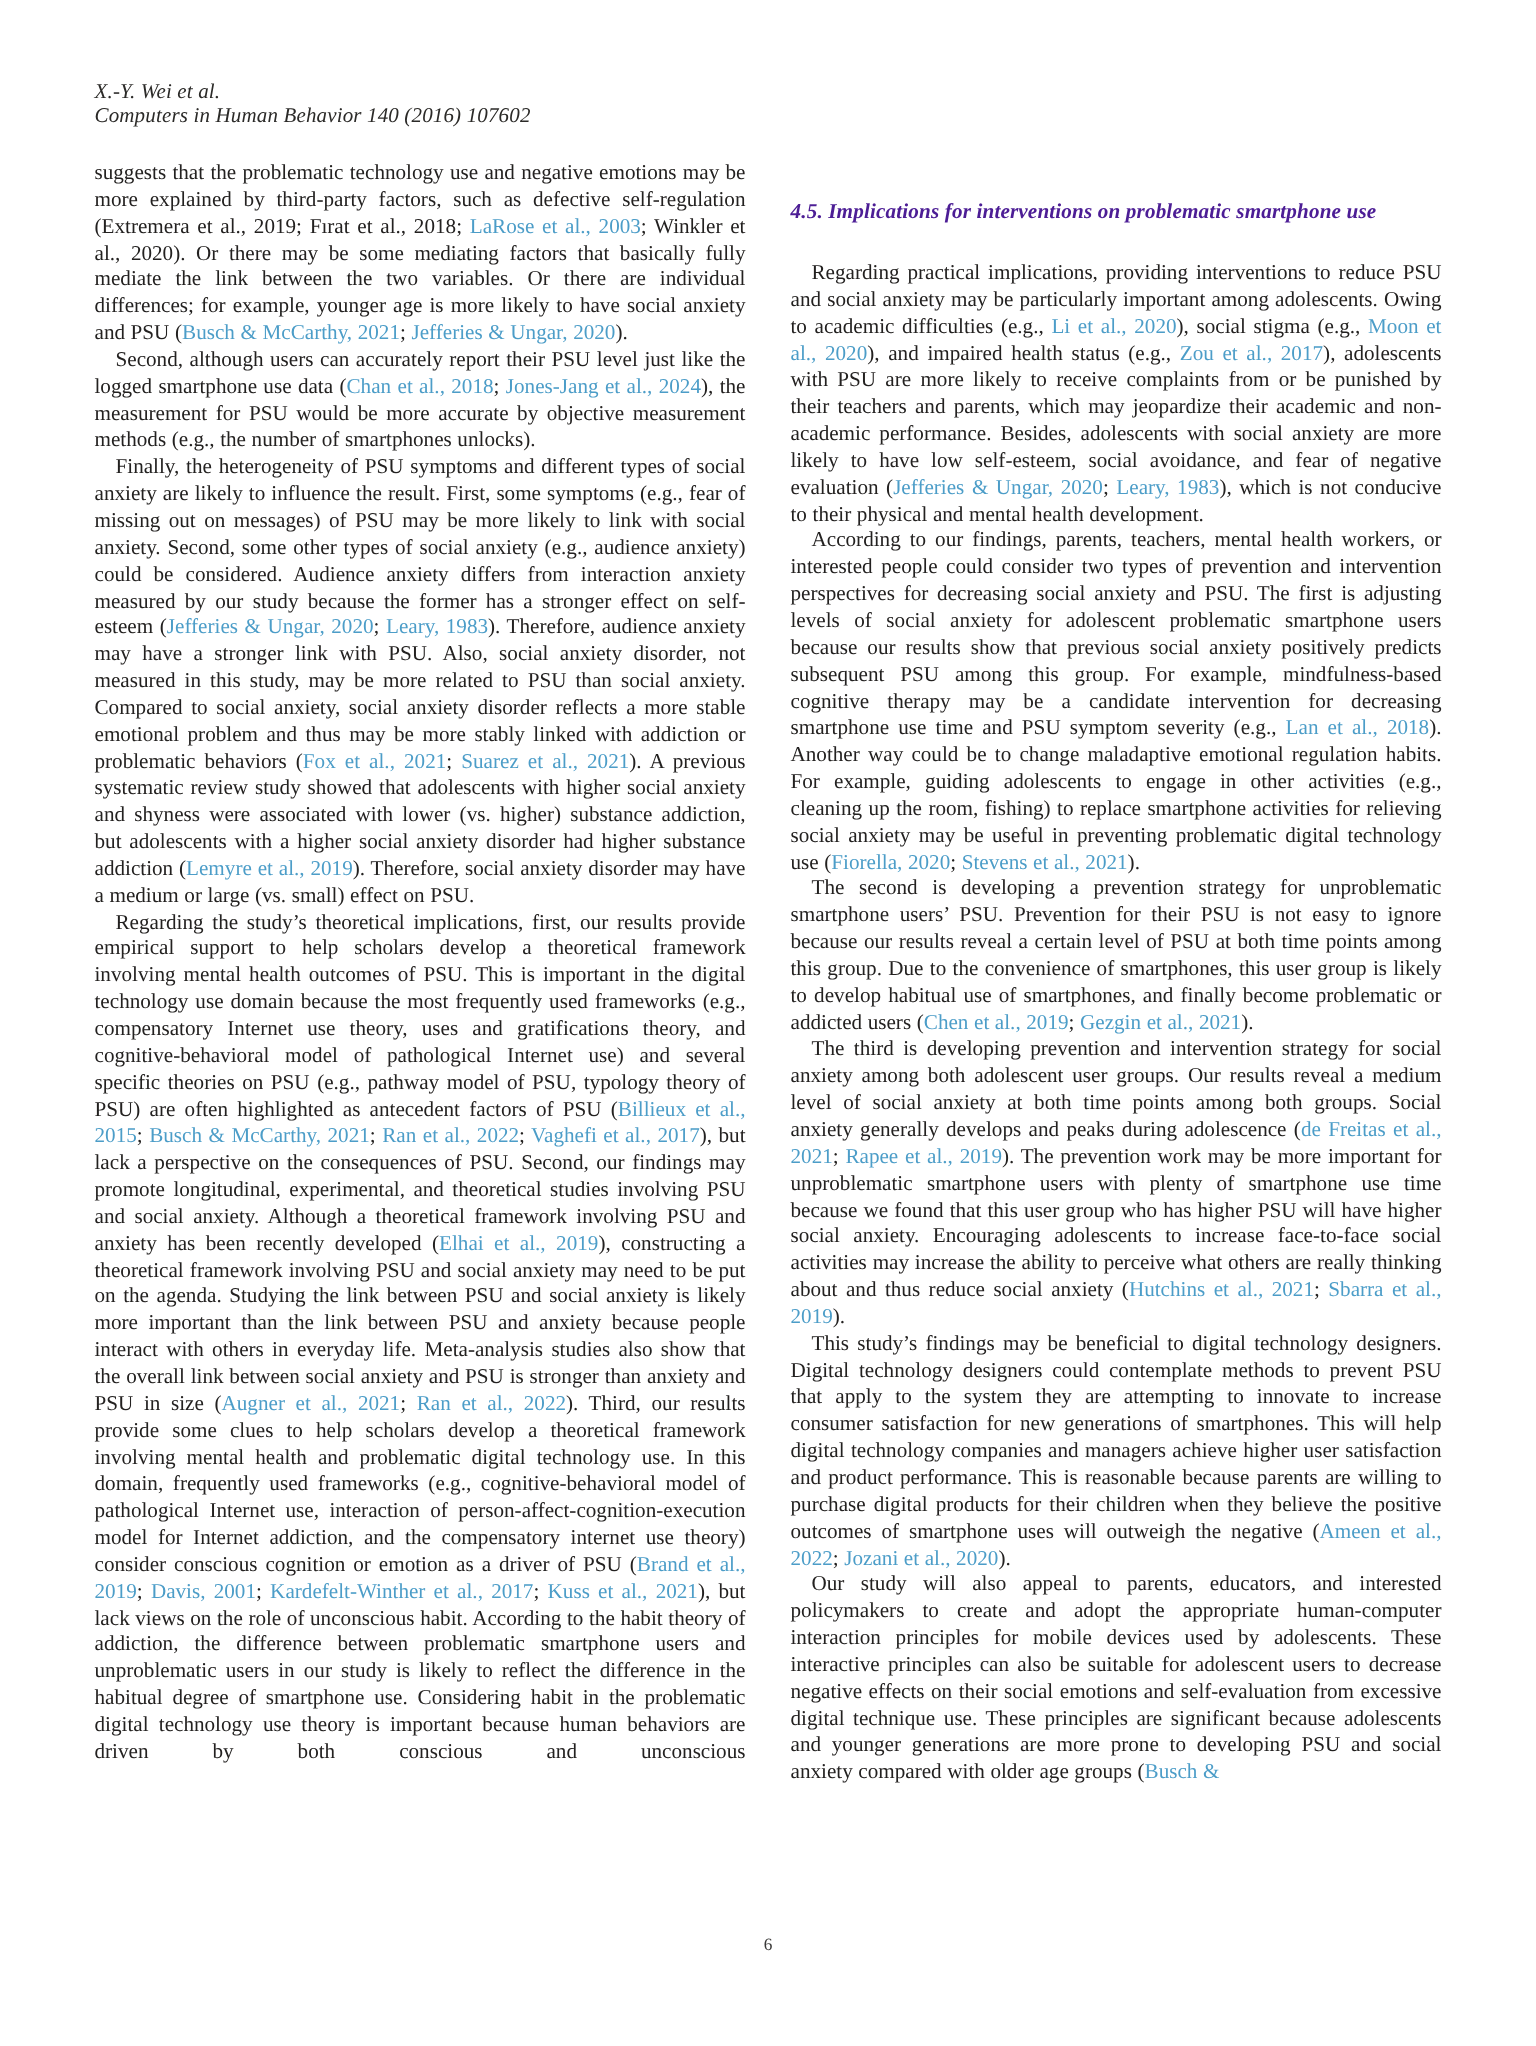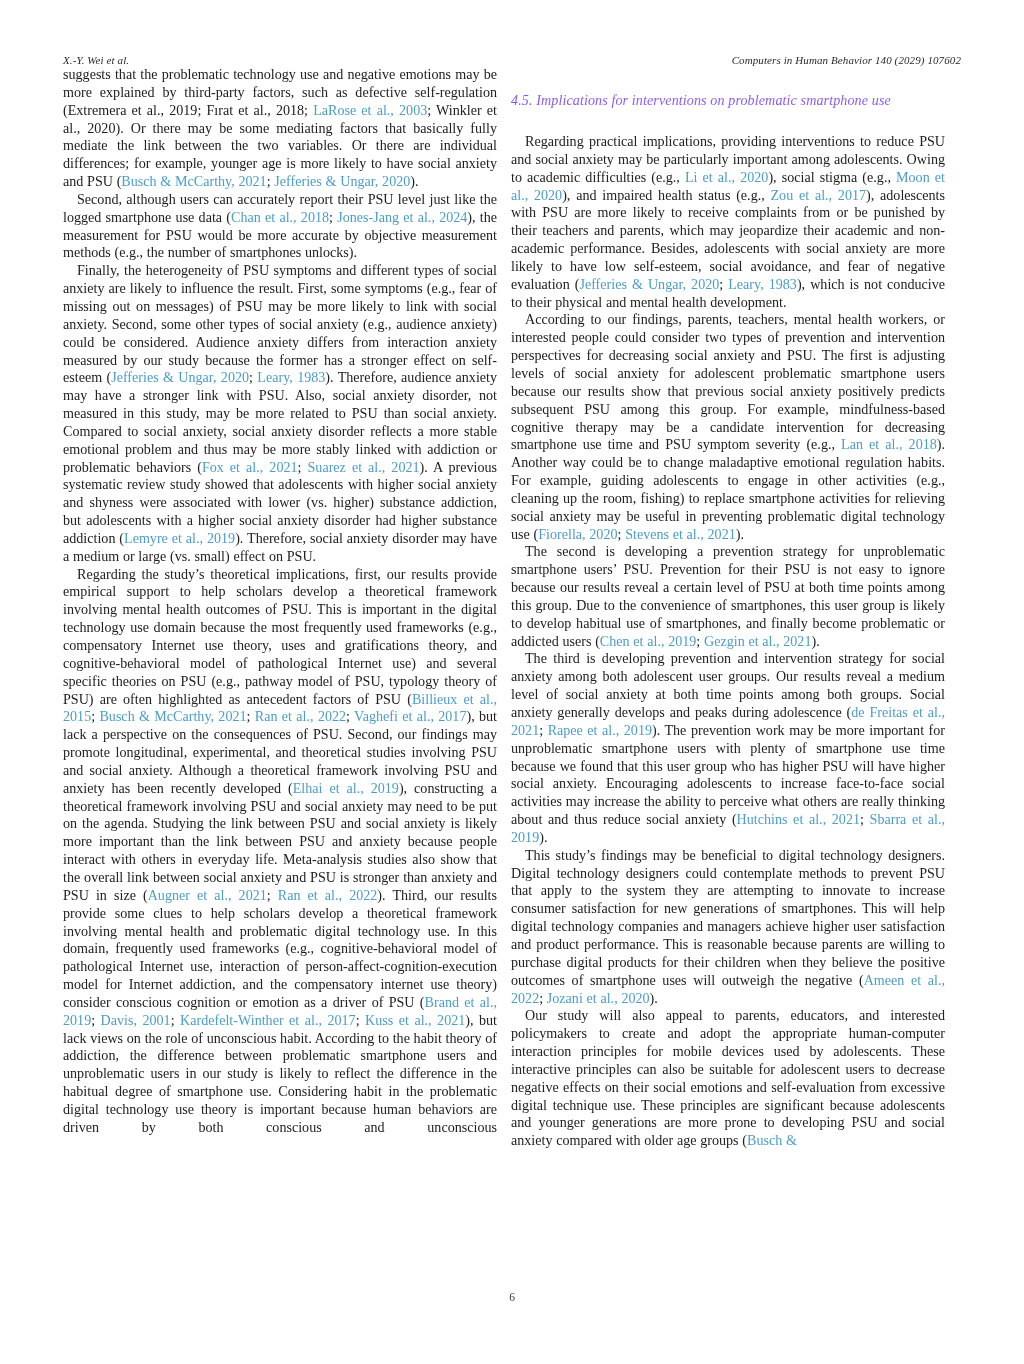--- a/index.html
+++ b/index.html
@@ -18,48 +18,50 @@
     font-family: "Liberation Serif", "DejaVu Serif", serif;
     color: #232120;
     box-sizing: border-box;
     padding: 54px 63px 0 63px;
   }
   .page-header {
     display: flex;
     justify-content: space-between;
     align-items: baseline;
     font-style: italic;
-    font-size: 11px;
+    font-size: 14px;
     color: #2b2a28;
     letter-spacing: 0.1px;
+    flex-direction: column;
   }
   .article-body {
+    margin-top: 21px;
     display: flex;
-    gap: 14px;
+    gap: 30px;
   }
   .col {
     width: 434px;
     box-sizing: border-box;
   }
   p.para {
     margin: 0;
     font-size: 14.1px;
     line-height: 17.85px;
     text-align: justify;
     color: #232120;
     word-spacing: 0.2px;
   }
   p.para.indent { text-indent: 14px; }
   p.para.jlast { text-align-last: justify; }
   h3.section-heading {
     font-size: 14.1px;
     font-style: italic;
-    font-weight: normal;
+    font-weight: bold;
     margin: 26px 0 24px 0;
-    color: #8b5cf6;
+    color: #4c1d95;
     letter-spacing: 0.1px;
   }
   a.cite-link {
     color: var(--link-color, #4c9dc8);
     text-decoration: none;
     cursor: pointer;
   }
   .page-footer {
     position: absolute;
     left: 0;
@@ -69,21 +71,21 @@
     font-size: 11.5px;
     color: #3a3938;
   }
 </style>
 </head>
 <body>
 
 <div class="page">
   <div class="page-header">
     <span>X.-Y. Wei et al.</span>
-    <span>Computers in Human Behavior 140 (2029) 107602</span>
+    <span>Computers in Human Behavior 140 (2016) 107602</span>
   </div>
 
   <div class="article-body">
     <div class="col">
         <p class="para">suggests that the problematic technology use and negative emotions may be more explained by third-party factors, such as defective self-regulation (Extremera et al., 2019; Fırat et al., 2018; <a class="cite-link">LaRose et al., 2003</a>; Winkler et al., 2020). Or there may be some mediating factors that basically fully mediate the link between the two variables. Or there are individual differences; for example, younger age is more likely to have social anxiety and PSU (<a class="cite-link">Busch &amp; McCarthy, 2021</a>; <a class="cite-link">Jefferies &amp; Ungar, 2020</a>).</p>
         <p class="para indent">Second, although users can accurately report their PSU level just like the logged smartphone use data (<a class="cite-link">Chan et al., 2018</a>; <a class="cite-link">Jones-Jang et al., 2024</a>), the measurement for PSU would be more accurate by objective measurement methods (e.g., the number of smartphones unlocks).</p>
         <p class="para indent">Finally, the heterogeneity of PSU symptoms and different types of social anxiety are likely to influence the result. First, some symptoms (e.g., fear of missing out on messages) of PSU may be more likely to link with social anxiety. Second, some other types of social anxiety (e.g., audience anxiety) could be considered. Audience anxiety differs from interaction anxiety measured by our study because the former has a stronger effect on self-esteem (<a class="cite-link">Jefferies &amp; Ungar, 2020</a>; <a class="cite-link">Leary, 1983</a>). Therefore, audience anxiety may have a stronger link with PSU. Also, social anxiety disorder, not measured in this study, may be more related to PSU than social anxiety. Compared to social anxiety, social anxiety disorder reflects a more stable emotional problem and thus may be more stably linked with addiction or problematic behaviors (<a class="cite-link">Fox et al., 2021</a>; <a class="cite-link">Suarez et al., 2021</a>). A previous systematic review study showed that adolescents with higher social anxiety and shyness were associated with lower (vs. higher) substance addiction, but adolescents with a higher social anxiety disorder had higher substance addiction (<a class="cite-link">Lemyre et al., 2019</a>). Therefore, social anxiety disorder may have a medium or large (vs. small) effect on PSU.</p>
         <p class="para indent jlast">Regarding the study’s theoretical implications, first, our results provide empirical support to help scholars develop a theoretical framework involving mental health outcomes of PSU. This is important in the digital technology use domain because the most frequently used frameworks (e.g., compensatory Internet use theory, uses and gratifications theory, and cognitive-behavioral model of pathological Internet use) and several specific theories on PSU (e.g., pathway model of PSU, typology theory of PSU) are often highlighted as antecedent factors of PSU (<a class="cite-link">Billieux et al., 2015</a>; <a class="cite-link">Busch &amp; McCarthy, 2021</a>; <a class="cite-link">Ran et al., 2022</a>; <a class="cite-link">Vaghefi et al., 2017</a>), but lack a perspective on the consequences of PSU. Second, our findings may promote longitudinal, experimental, and theoretical studies involving PSU and social anxiety. Although a theoretical framework involving PSU and anxiety has been recently developed (<a class="cite-link">Elhai et al., 2019</a>), constructing a theoretical framework involving PSU and social anxiety may need to be put on the agenda. Studying the link between PSU and social anxiety is likely more important than the link between PSU and anxiety because people interact with others in everyday life. Meta-analysis studies also show that the overall link between social anxiety and PSU is stronger than anxiety and PSU in size (<a class="cite-link">Augner et al., 2021</a>; <a class="cite-link">Ran et al., 2022</a>). Third, our results provide some clues to help scholars develop a theoretical framework involving mental health and problematic digital technology use. In this domain, frequently used frameworks (e.g., cognitive-behavioral model of pathological Internet use, interaction of person-affect-cognition-execution model for Internet addiction, and the compensatory internet use theory) consider conscious cognition or emotion as a driver of PSU (<a class="cite-link">Brand et al., 2019</a>; <a class="cite-link">Davis, 2001</a>; <a class="cite-link">Kardefelt-Winther et al., 2017</a>; <a class="cite-link">Kuss et al., 2021</a>), but lack views on the role of unconscious habit. According to the habit theory of addiction, the difference between problematic smartphone users and unproblematic users in our study is likely to reflect the difference in the habitual degree of smartphone use. Considering habit in the problematic digital technology use theory is important because human behaviors are driven by both conscious and unconscious</p>
       </div>
     <div class="col">

